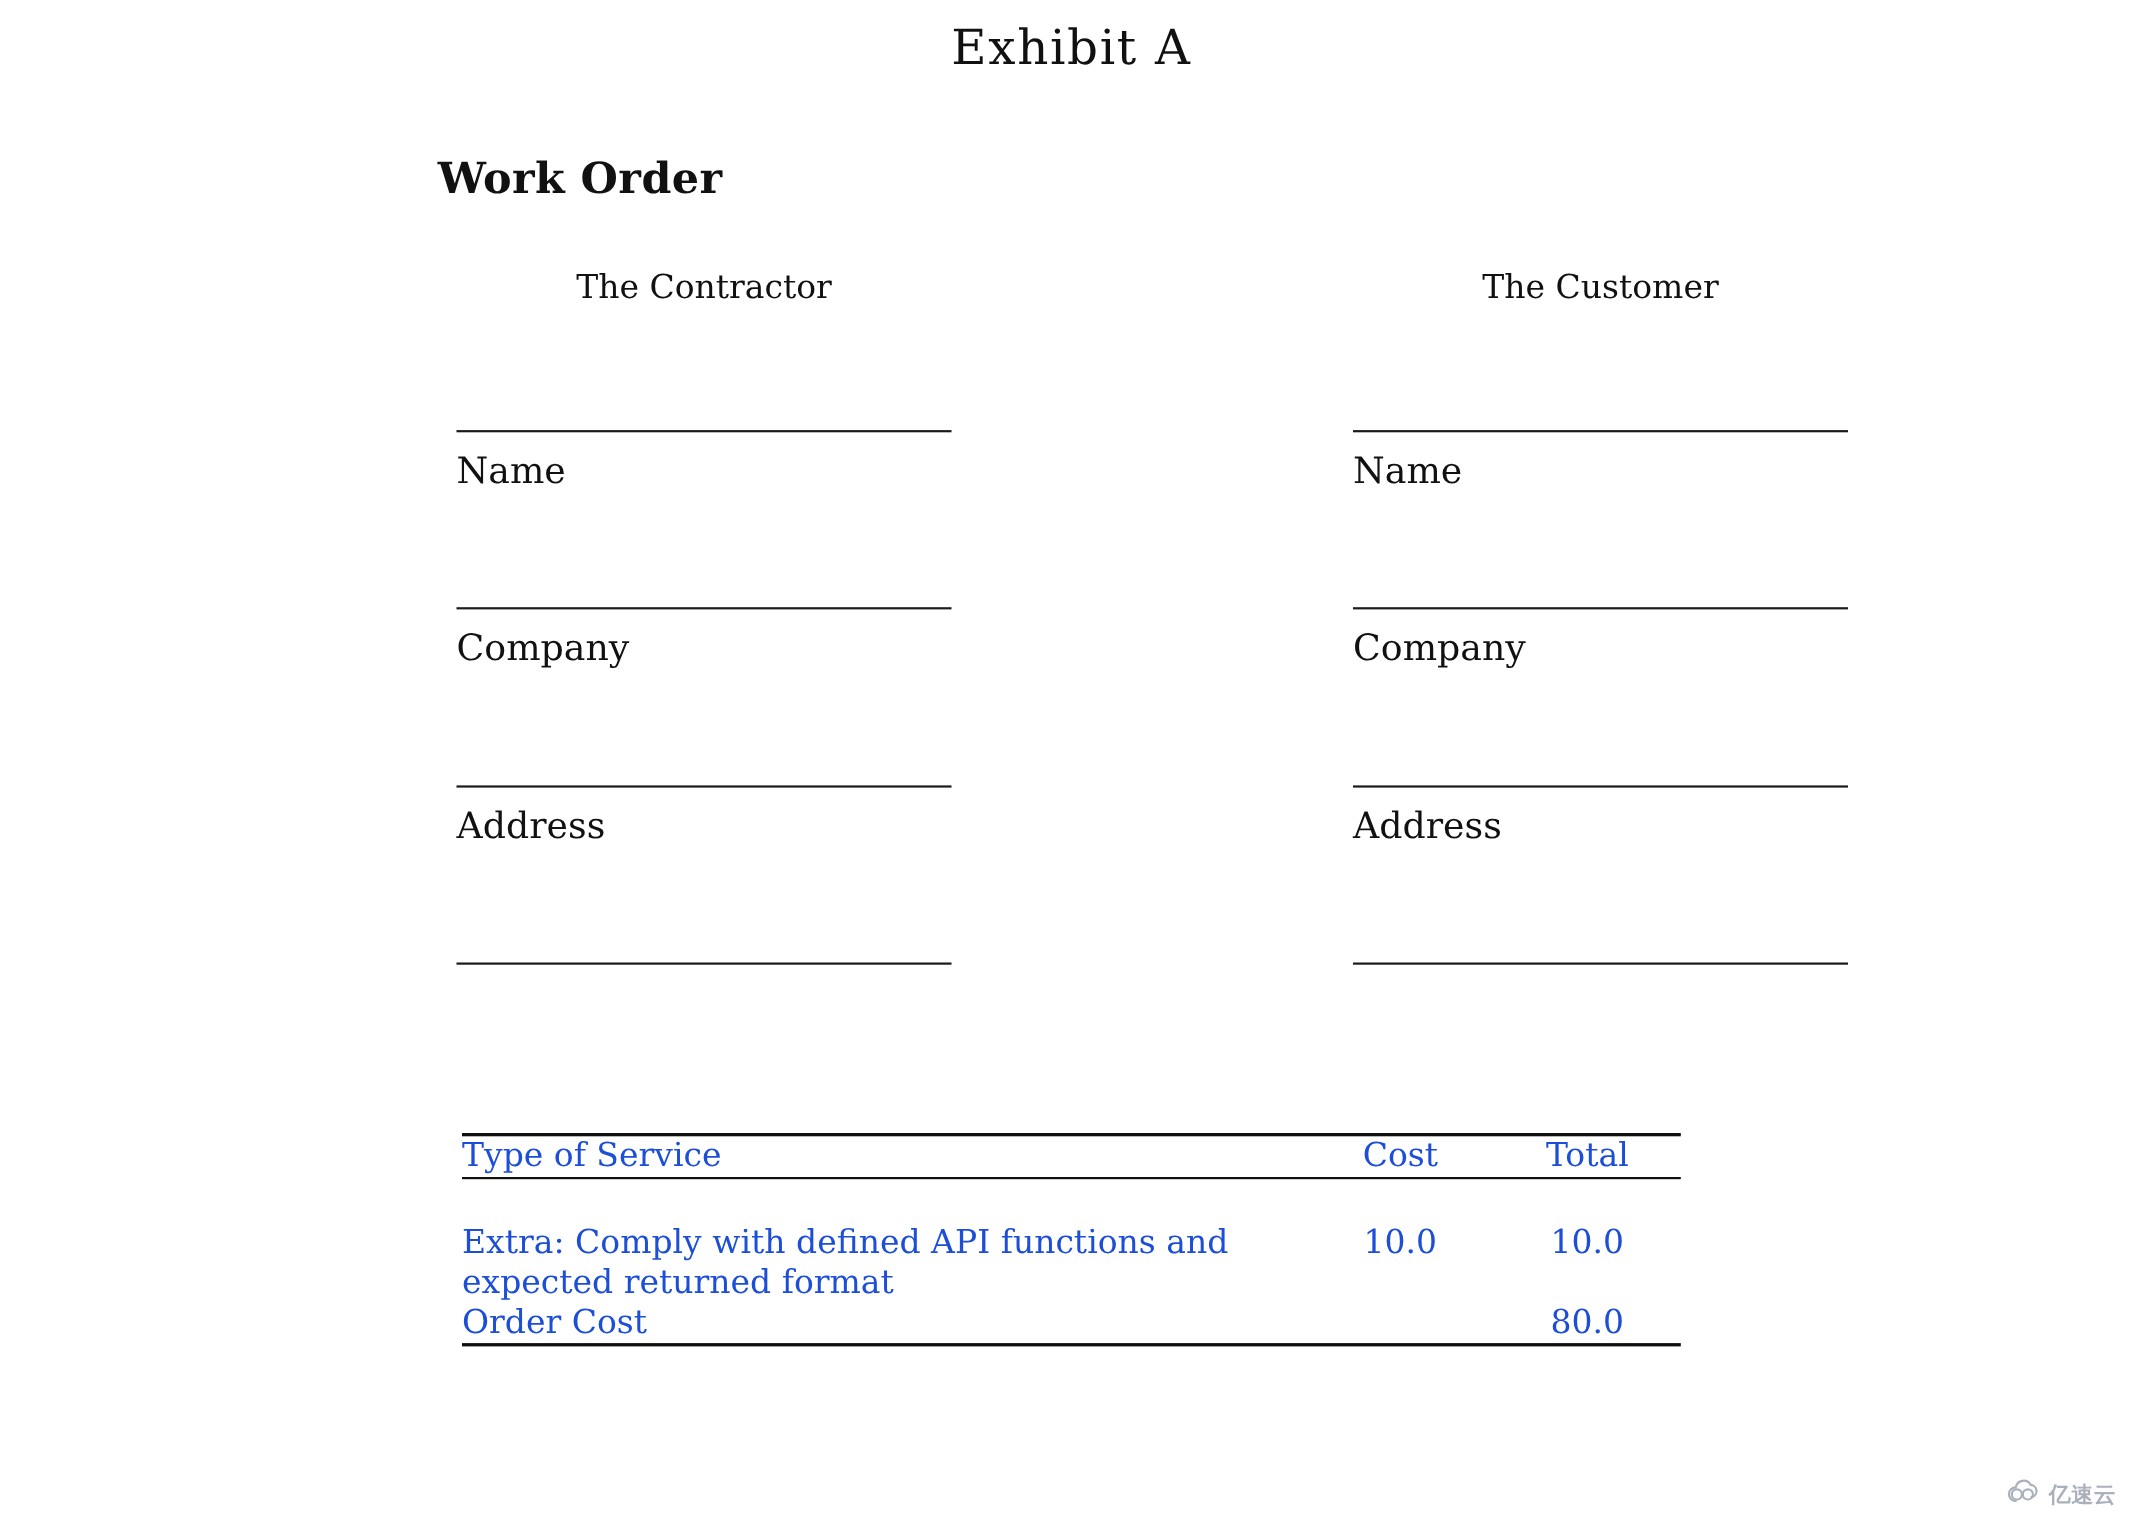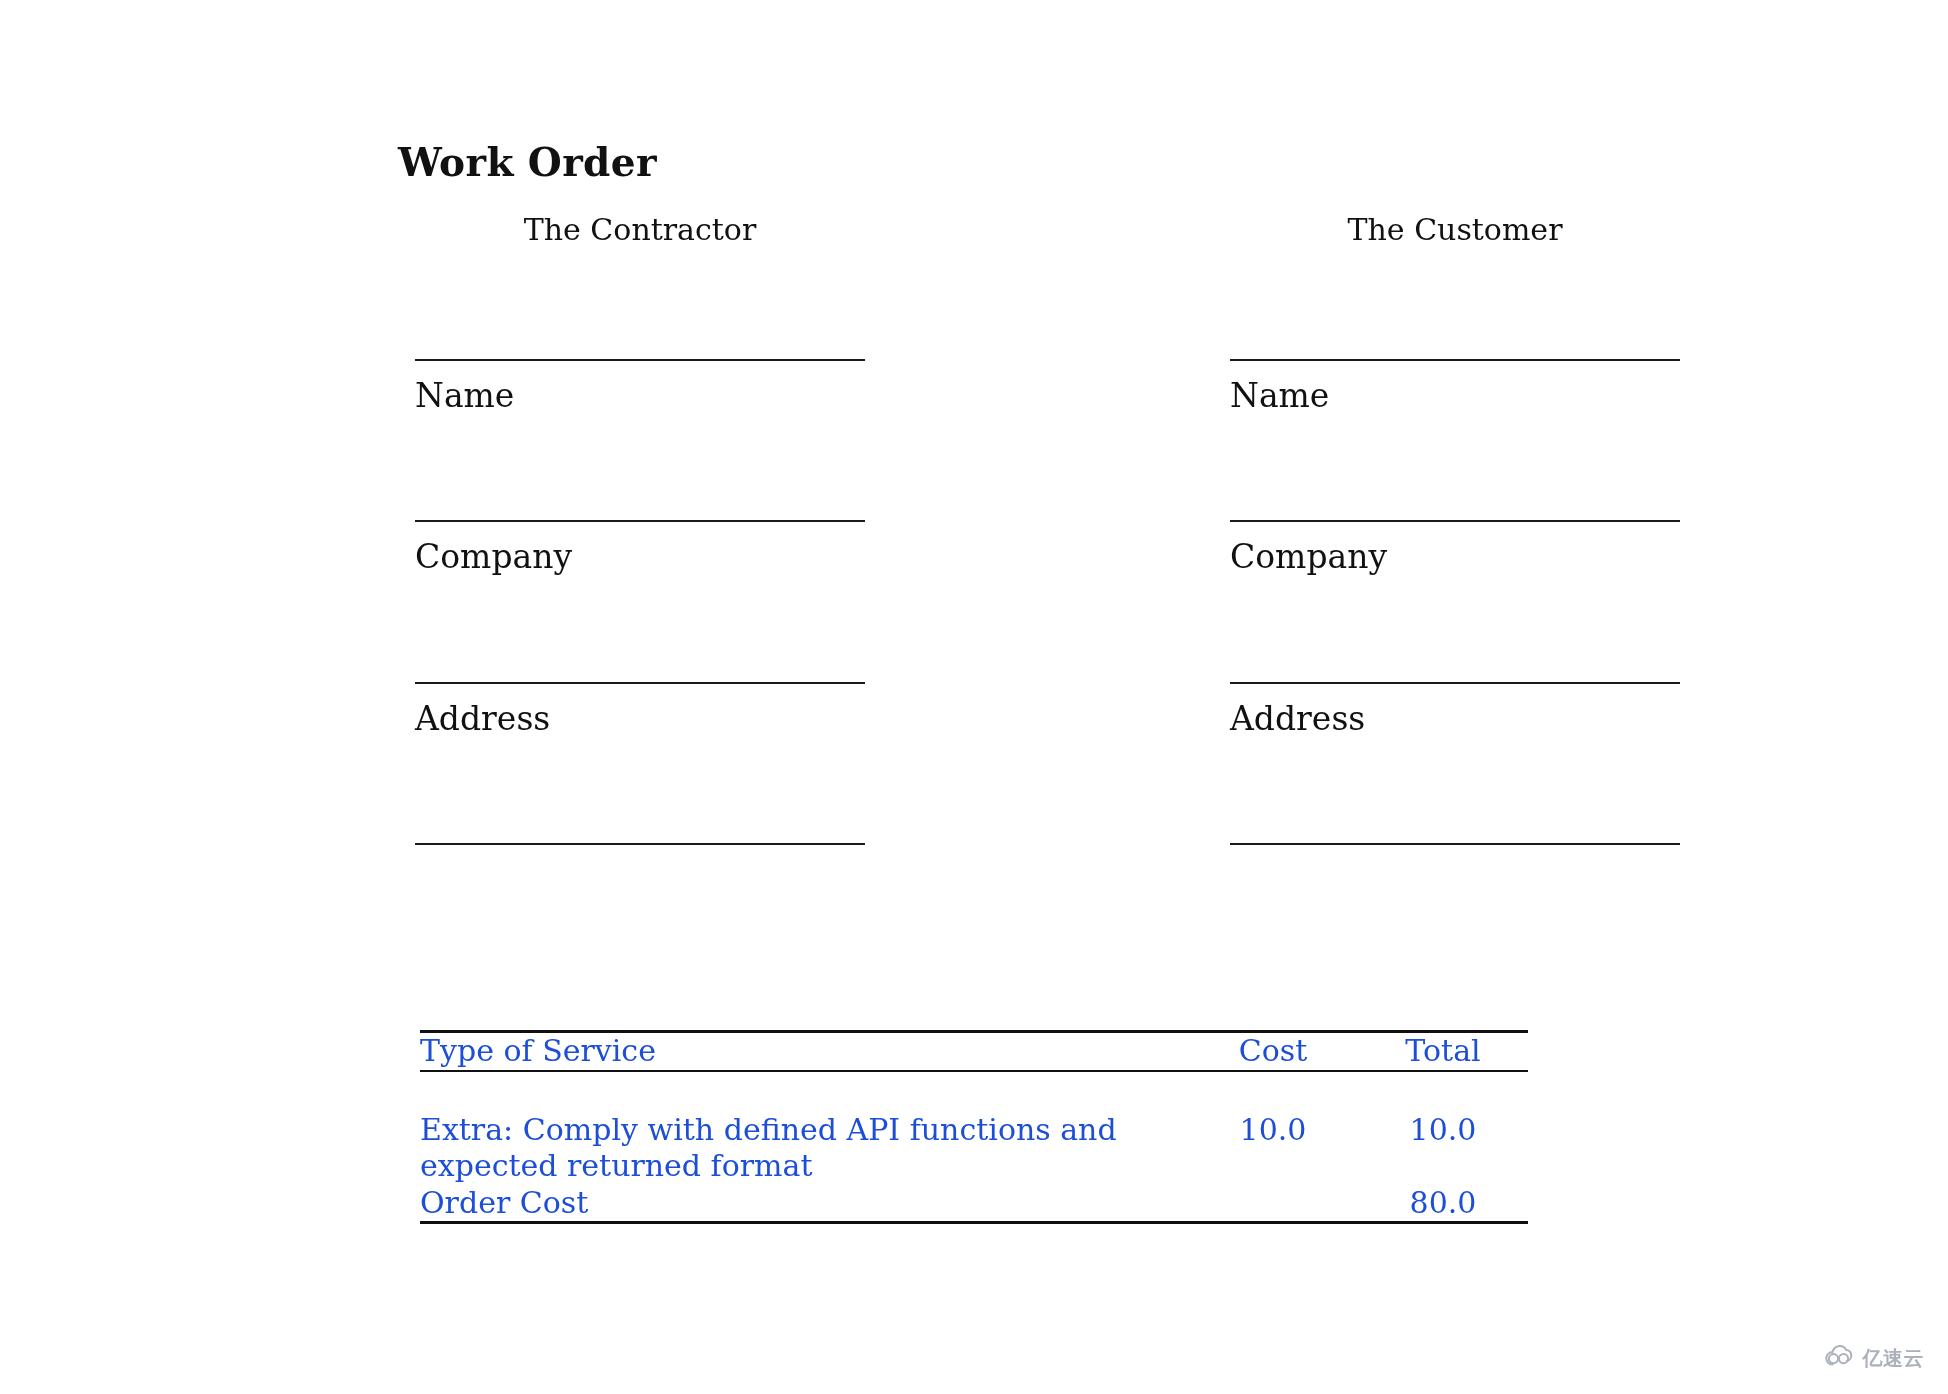--- a/index.html
+++ b/index.html
@@ -44,21 +44,21 @@
     top: 139px;
     left: 398px;
     font-size: 39px;
     font-weight: 700;
     letter-spacing: 0.4px;
   }
 
   
   .parties {
     position: absolute;
-    top: 212px;
+    top: 244px;
     left: 0;
     width: 1948px;
     height: 650px;
   }
   .party-col {
     position: absolute;
     top: 0;
     width: 450px;
   }
   .party-col.left  { left: 415px; }
@@ -171,20 +171,21 @@
     color: #8b93a3;
     letter-spacing: 0.5px;
     line-height: 1;
   }
 </style>
 </head>
 <body>
 
 <div class="page">
 
+  <div class="doc-title">Exhibit A</div>
 
   <div class="section-heading">Work Order</div>
 
   <div class="parties">
 
     <div class="party-col left">
       <div class="party-title">The Contractor</div>
 
       <div class="sig-group g1">
         <div class="sig-rule"></div>

